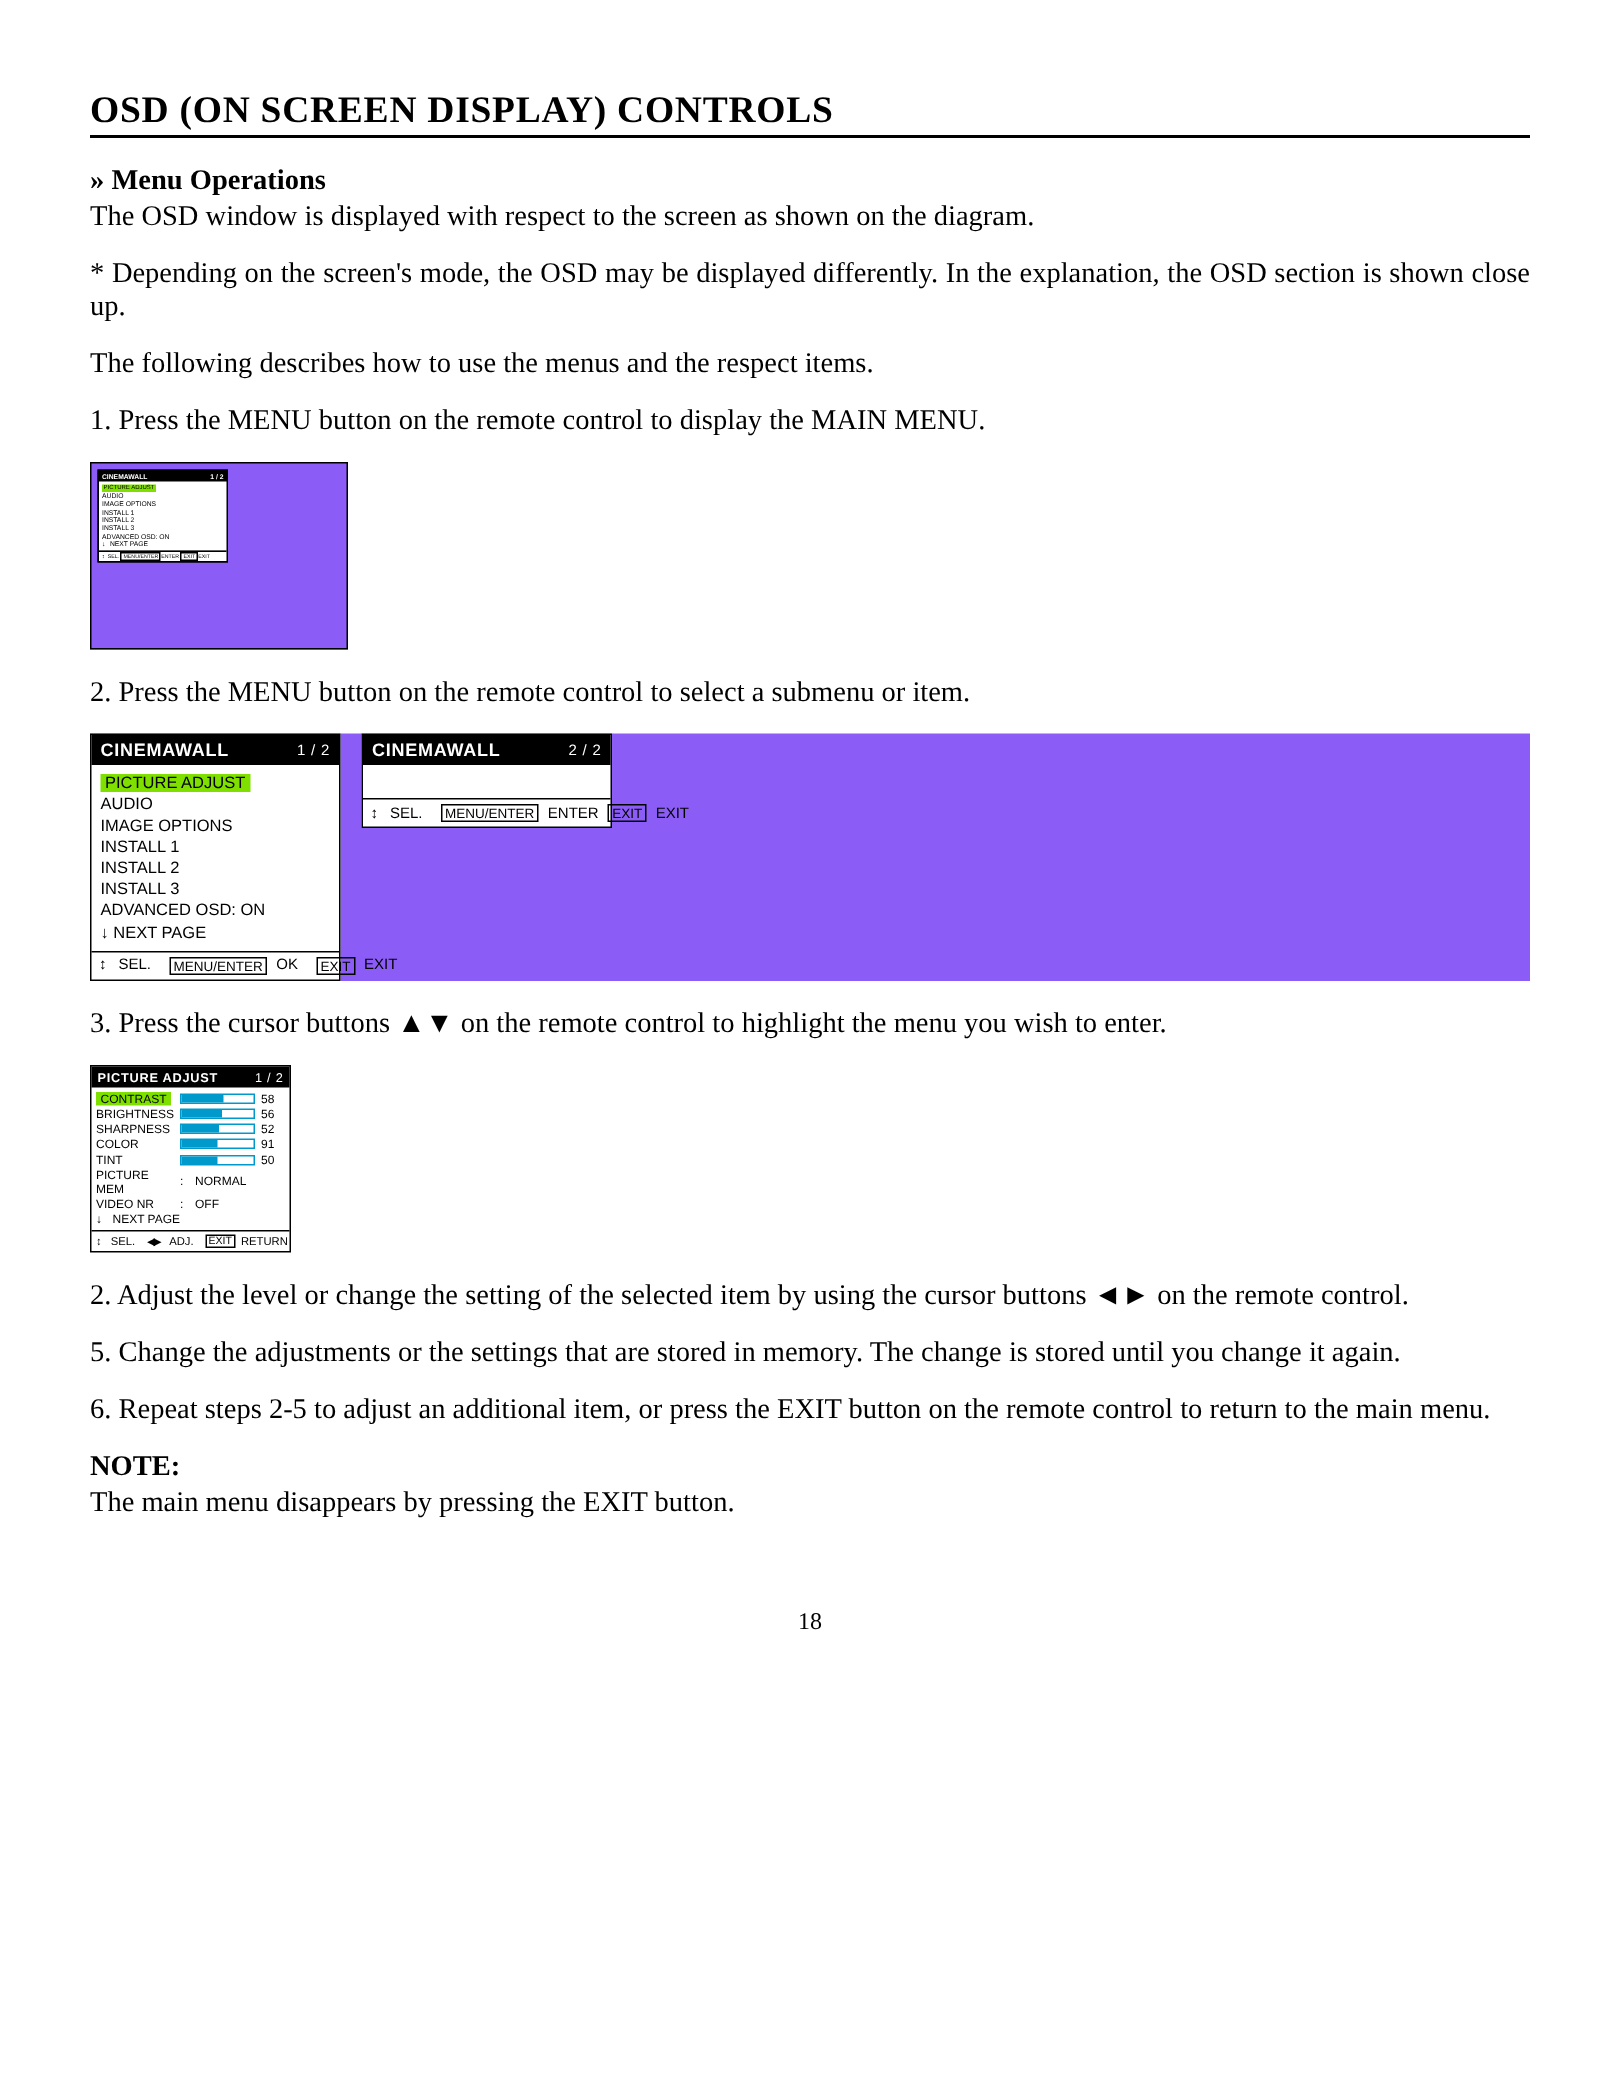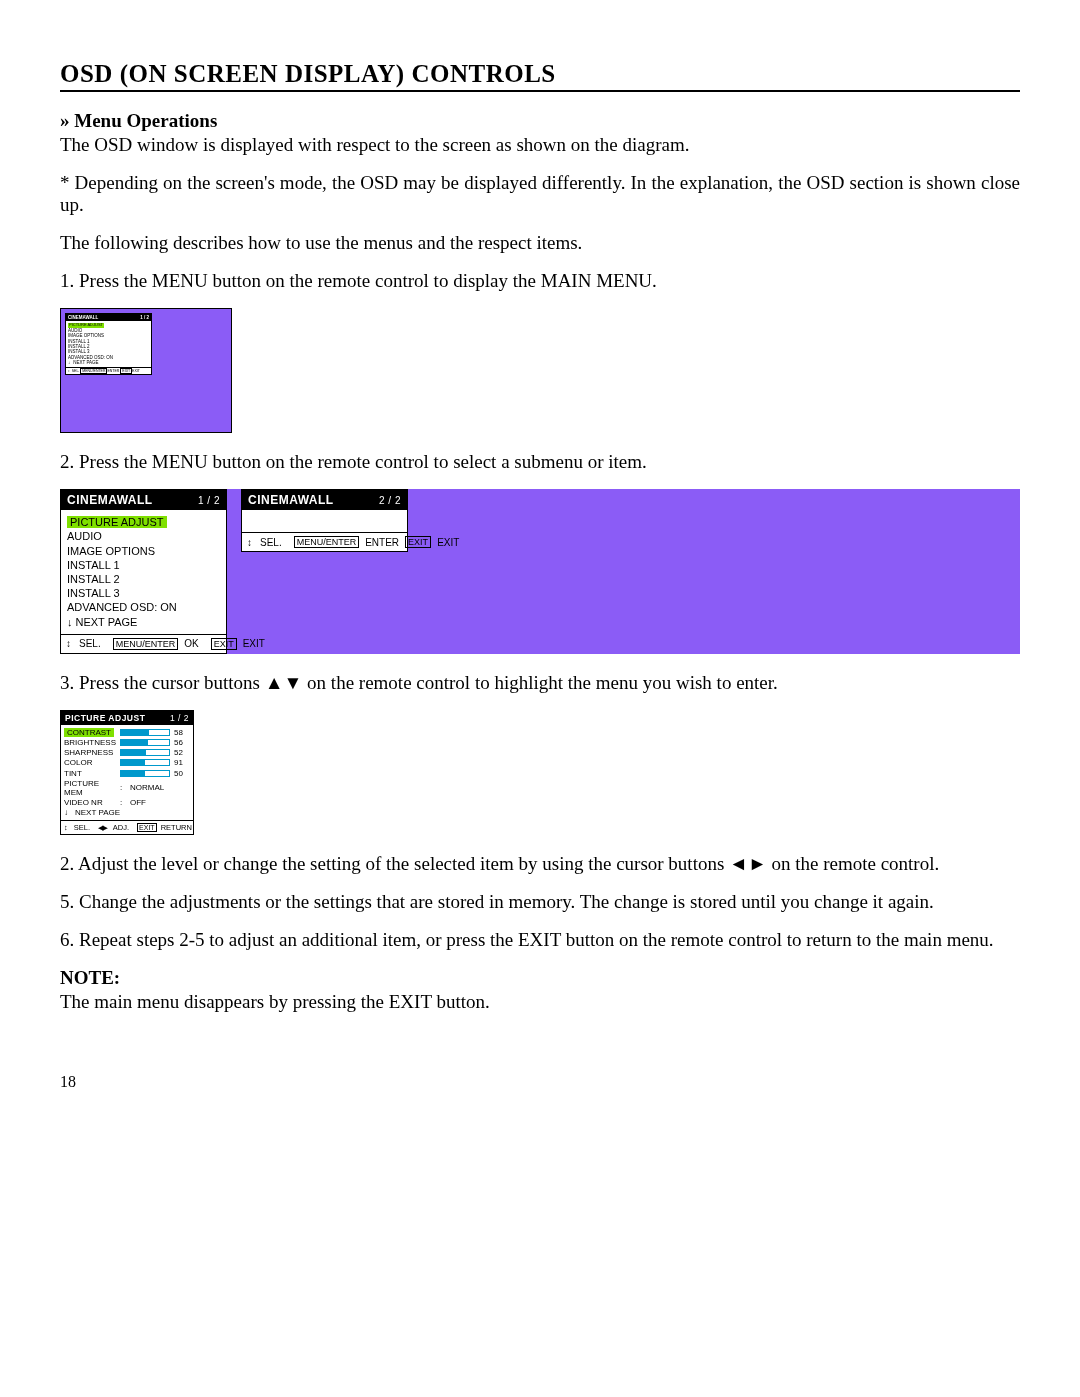--- a/index.html
+++ b/index.html
@@ -22,21 +22,21 @@
     border: none;
     border-top: 2px solid #000;
     margin: 0 0 18px 0;
   }
   .subhead {
     font-weight: bold;
     margin-bottom: 2px;
   }
   p { margin: 0 0 16px 0; }
   p.just { text-align: justify; }
-  .page-num { text-align: left; font-size: 16px; margin-top: 60px; }
+  .page-num { text-align: center; font-size: 16px; margin-top: 60px; }
 
   
   .osd-wrap {
     border: 1px solid #000;
     background: #8b5cf6;
     display: block;
     margin: 4px 0 18px 0;
   }
   .osd-wrap.small1 { width: 170px; height: 123px; position: relative; }
   .osd-wrap.row2 { border: none; }

